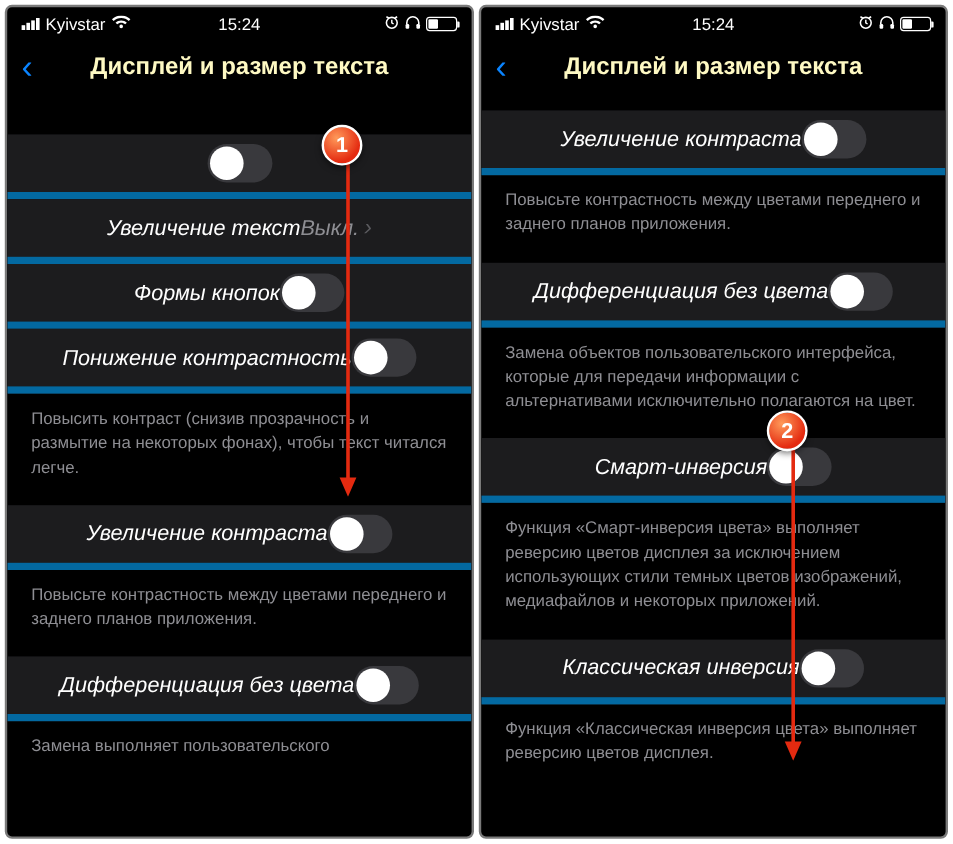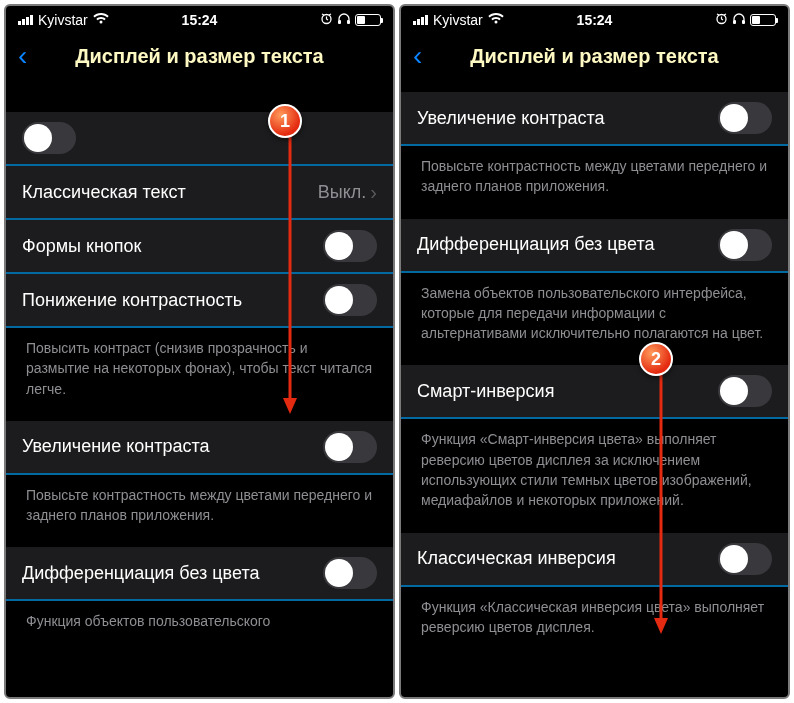--- a/index.html
+++ b/index.html
@@ -1,32 +1,32 @@
 <!DOCTYPE html>
 <html><head>
   <meta charset="utf-8">
   <style>
     * { margin: 0; padding: 0; box-sizing: border-box; font-family: -apple-system, 'SF Pro Display', 'Helvetica Neue', Arial, sans-serif; }
     body { background: #fff; display: flex; gap: 4px; padding: 4px; }
     .phone { width: 392px; height: 695px; background: #000; border: 2px solid #7a7a7a; border-radius: 6px; overflow: hidden; display: flex; flex-direction: column; position: relative; }
     .status-bar { height: 28px; display: flex; align-items: center; justify-content: space-between; padding: 0 12px; color: #fff; font-size: 14px; font-weight: 500; }
     .status-left { display: flex; align-items: center; gap: 5px; }
-    .status-center { position: absolute; left: 50%; transform: translateX(-50%); font-weight: 700; }
+    .status-center { position: absolute; left: 50%; transform: translateX(-50%); font-weight: 400; }
     .status-right { display: flex; align-items: center; gap: 4px; }
     .signal-bars { display: flex; align-items: flex-end; gap: 1px; }
     .signal-bars span { width: 3px; background: #fff; display: block; }
     .signal-bars span:nth-child(1) { height: 4px; }
     .signal-bars span:nth-child(2) { height: 6px; }
     .signal-bars span:nth-child(3) { height: 8px; }
     .signal-bars span:nth-child(4) { height: 10px; }
     .header { display: flex; align-items: center; padding: 8px 12px 12px; position: relative; }
     .back-btn { color: #0a84ff; font-size: 28px; font-weight: 300; line-height: 1; padding-right: 8px; }
     .header-title { color: #fef9c3; font-size: 20px; font-weight: 600; position: absolute; left: 50%; transform: translateX(-50%); white-space: nowrap; }
     .content { flex: 1; overflow: hidden; }
-    .row { background: #1c1c1e; height: 54px; display: flex; align-items: center; justify-content: space-between; padding: 0 16px; border-bottom: 2px solid #0369a1; }
+    .row { background: #1c1c1e; height: 54px; display: flex; align-items: center; justify-content: center; padding: 0 16px; border-bottom: 6px solid #0369a1; font-style: italic; }
     .row-label { color: #fff; font-size: 18px; }
     .row-value { color: #8e8e93; font-size: 18px; display: flex; align-items: center; gap: 4px; }
     .chevron { color: #5a5a5e; font-size: 20px; }
     .toggle { width: 54px; height: 32px; background: #39393d; border-radius: 16px; position: relative; }
     .toggle .knob { width: 28px; height: 28px; background: #fff; border-radius: 50%; position: absolute; top: 2px; left: 2px; }
     .toggle-extra { display: flex; align-items: center; gap: 4px; }
     .toggle-extra-o { color: #8e8e93; font-size: 15px; }
     .footer-text { color: #8e8e93; font-size: 14px; padding: 10px 20px 22px; line-height: 1.45; }
     .spacer { height: 30px; }
     .spacer-sm { height: 10px; }
@@ -79,21 +79,21 @@
   </div>
 
   <div class="content">
     <div class="spacer"></div>
     <div class="row">
       <div class="toggle">
           <div class="knob"></div>
         </div>
     </div>
     <div class="row">
-      <span class="row-label">Классическая текст</span>
+      <span class="row-label">Увеличение текст</span>
       <span class="row-value">
           <span>Выкл.</span>
           <span class="chevron">›</span>
         </span>
     </div>
     <div class="row">
       <span class="row-label">Формы кнопок</span>
       <div class="toggle">
           <div class="knob"></div>
         </div>
@@ -113,21 +113,21 @@
         </div>
     </div>
     <div class="footer-text">Повысьте контрастность между цветами переднего и заднего планов приложения.</div>
 
     <div class="row">
       <span class="row-label">Дифференциация без цвета</span>
       <div class="toggle">
           <div class="knob"></div>
         </div>
     </div>
-    <div class="footer-text" style="padding-bottom:4px">Функция объектов пользовательского</div>
+    <div class="footer-text" style="padding-bottom:4px">Замена выполняет пользовательского</div>
   </div>
 
   <div class="marker" style="top:98px; left:262px;">1</div>
   <svg class="arrow-svg" style="top:130px; left:276px;" width="16" height="278">
     <line x1="8" y1="0" x2="8" y2="265" stroke="#e42a10" stroke-width="3"></line>
     <polygon points="8,278 1,262 15,262" fill="#e42a10"></polygon>
   </svg>
 </div>
 
 <div class="phone">

